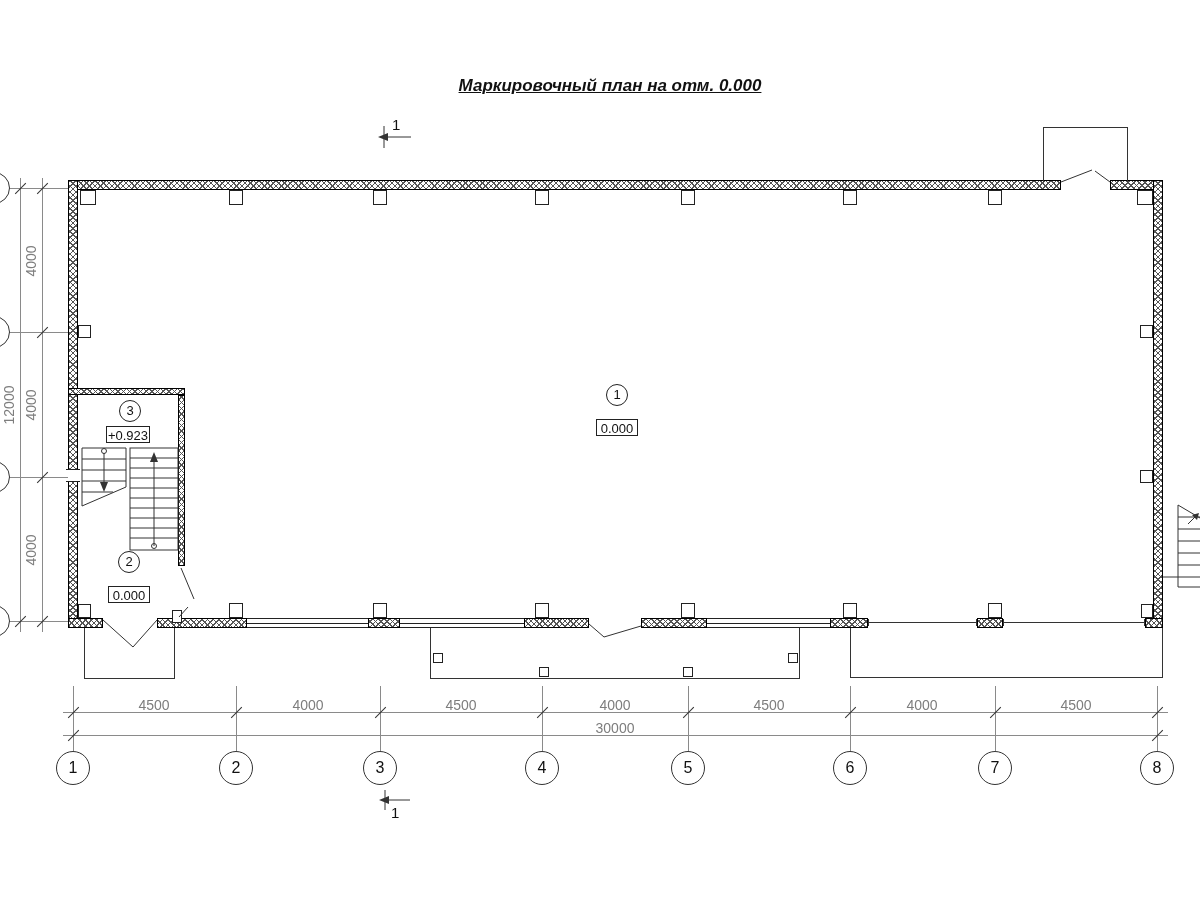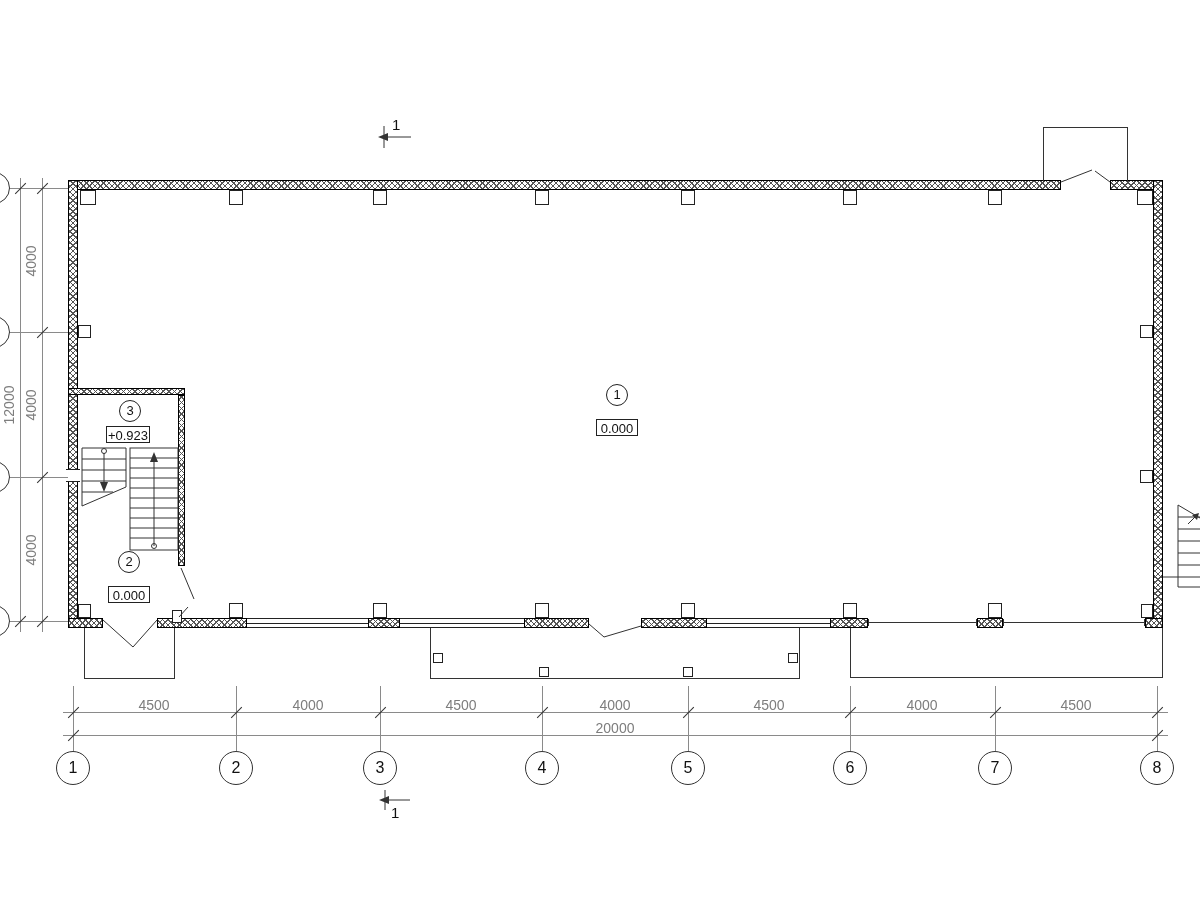--- a/index.html
+++ b/index.html
@@ -45,20 +45,21 @@
     position:absolute;left:420px;top:76px;width:380px;text-align:center;
     font-size:17px;font-style:italic;font-weight:600;text-decoration:underline;
   }
   svg.overlay{position:absolute;left:0;top:0;pointer-events:none;}
 </style>
 </head>
 <body>
 
 <div id="canvas">
 
+  <div class="title">Маркировочный план на отм. 0.000</div>
 
   <div class="wall" style="left:68px;top:180px;width:993px;height:10px"></div>
   <div class="wall" style="left:1110px;top:180px;width:53px;height:10px"></div>
   <div class="wall" style="left:68px;top:180px;width:10px;height:448px"></div>
   <div class="wall" style="left:1153px;top:180px;width:10px;height:448px"></div>
 
   <div class="wall" style="left:68px;top:618px;width:35px;height:10px"></div>
   <div class="wall" style="left:157px;top:618px;width:90px;height:10px"></div>
   <div class="wall" style="left:368px;top:618px;width:32px;height:10px"></div>
   <div class="wall" style="left:524px;top:618px;width:65px;height:10px"></div>
@@ -164,21 +165,21 @@
   <div class="t45" style="left:66px;top:735px"></div>
   <div class="t45" style="left:1150px;top:735px"></div>
 
   <div class="dimtext" style="left:124px;top:697px">4500</div>
   <div class="dimtext" style="left:278px;top:697px">4000</div>
   <div class="dimtext" style="left:431px;top:697px">4500</div>
   <div class="dimtext" style="left:585px;top:697px">4000</div>
   <div class="dimtext" style="left:739px;top:697px">4500</div>
   <div class="dimtext" style="left:892px;top:697px">4000</div>
   <div class="dimtext" style="left:1046px;top:697px">4500</div>
-  <div class="dimtext" style="left:585px;top:720px">20000</div>
+  <div class="dimtext" style="left:585px;top:720px">30000</div>
 
   <div class="bubble" style="left:56px;top:751px">1</div>
   <div class="bubble" style="left:219px;top:751px">2</div>
   <div class="bubble" style="left:363px;top:751px">3</div>
   <div class="bubble" style="left:525px;top:751px">4</div>
   <div class="bubble" style="left:671px;top:751px">5</div>
   <div class="bubble" style="left:833px;top:751px">6</div>
   <div class="bubble" style="left:978px;top:751px">7</div>
   <div class="bubble" style="left:1140px;top:751px">8</div>
 

